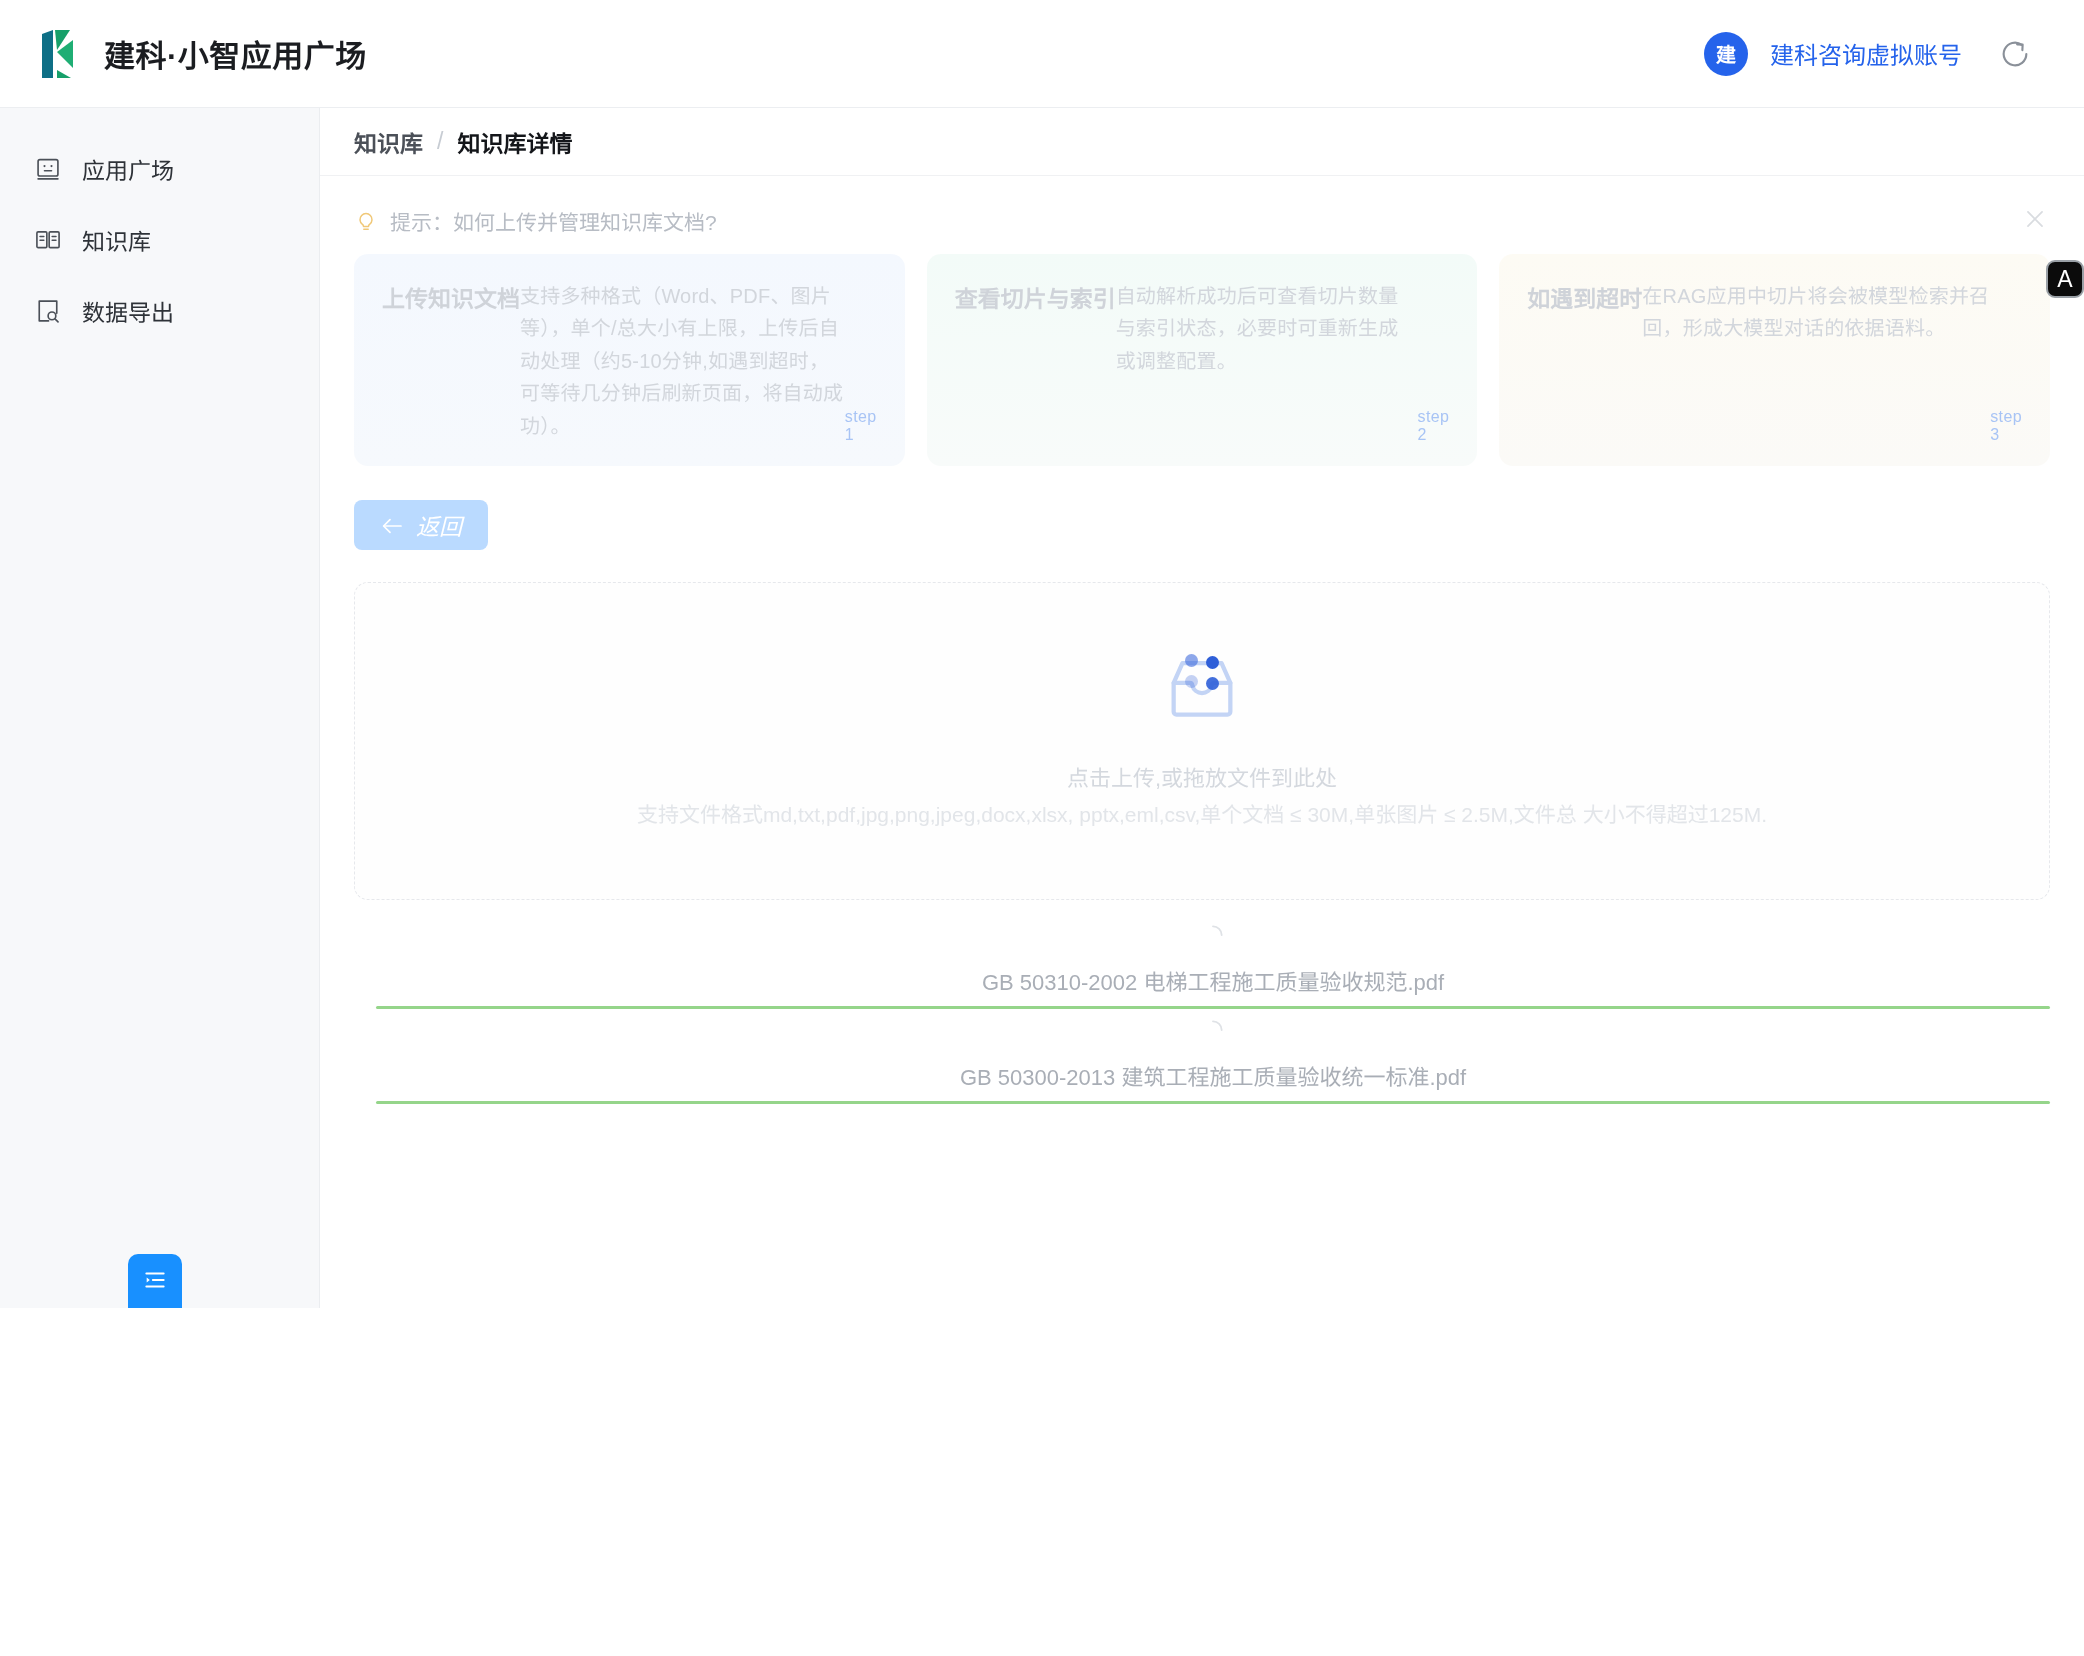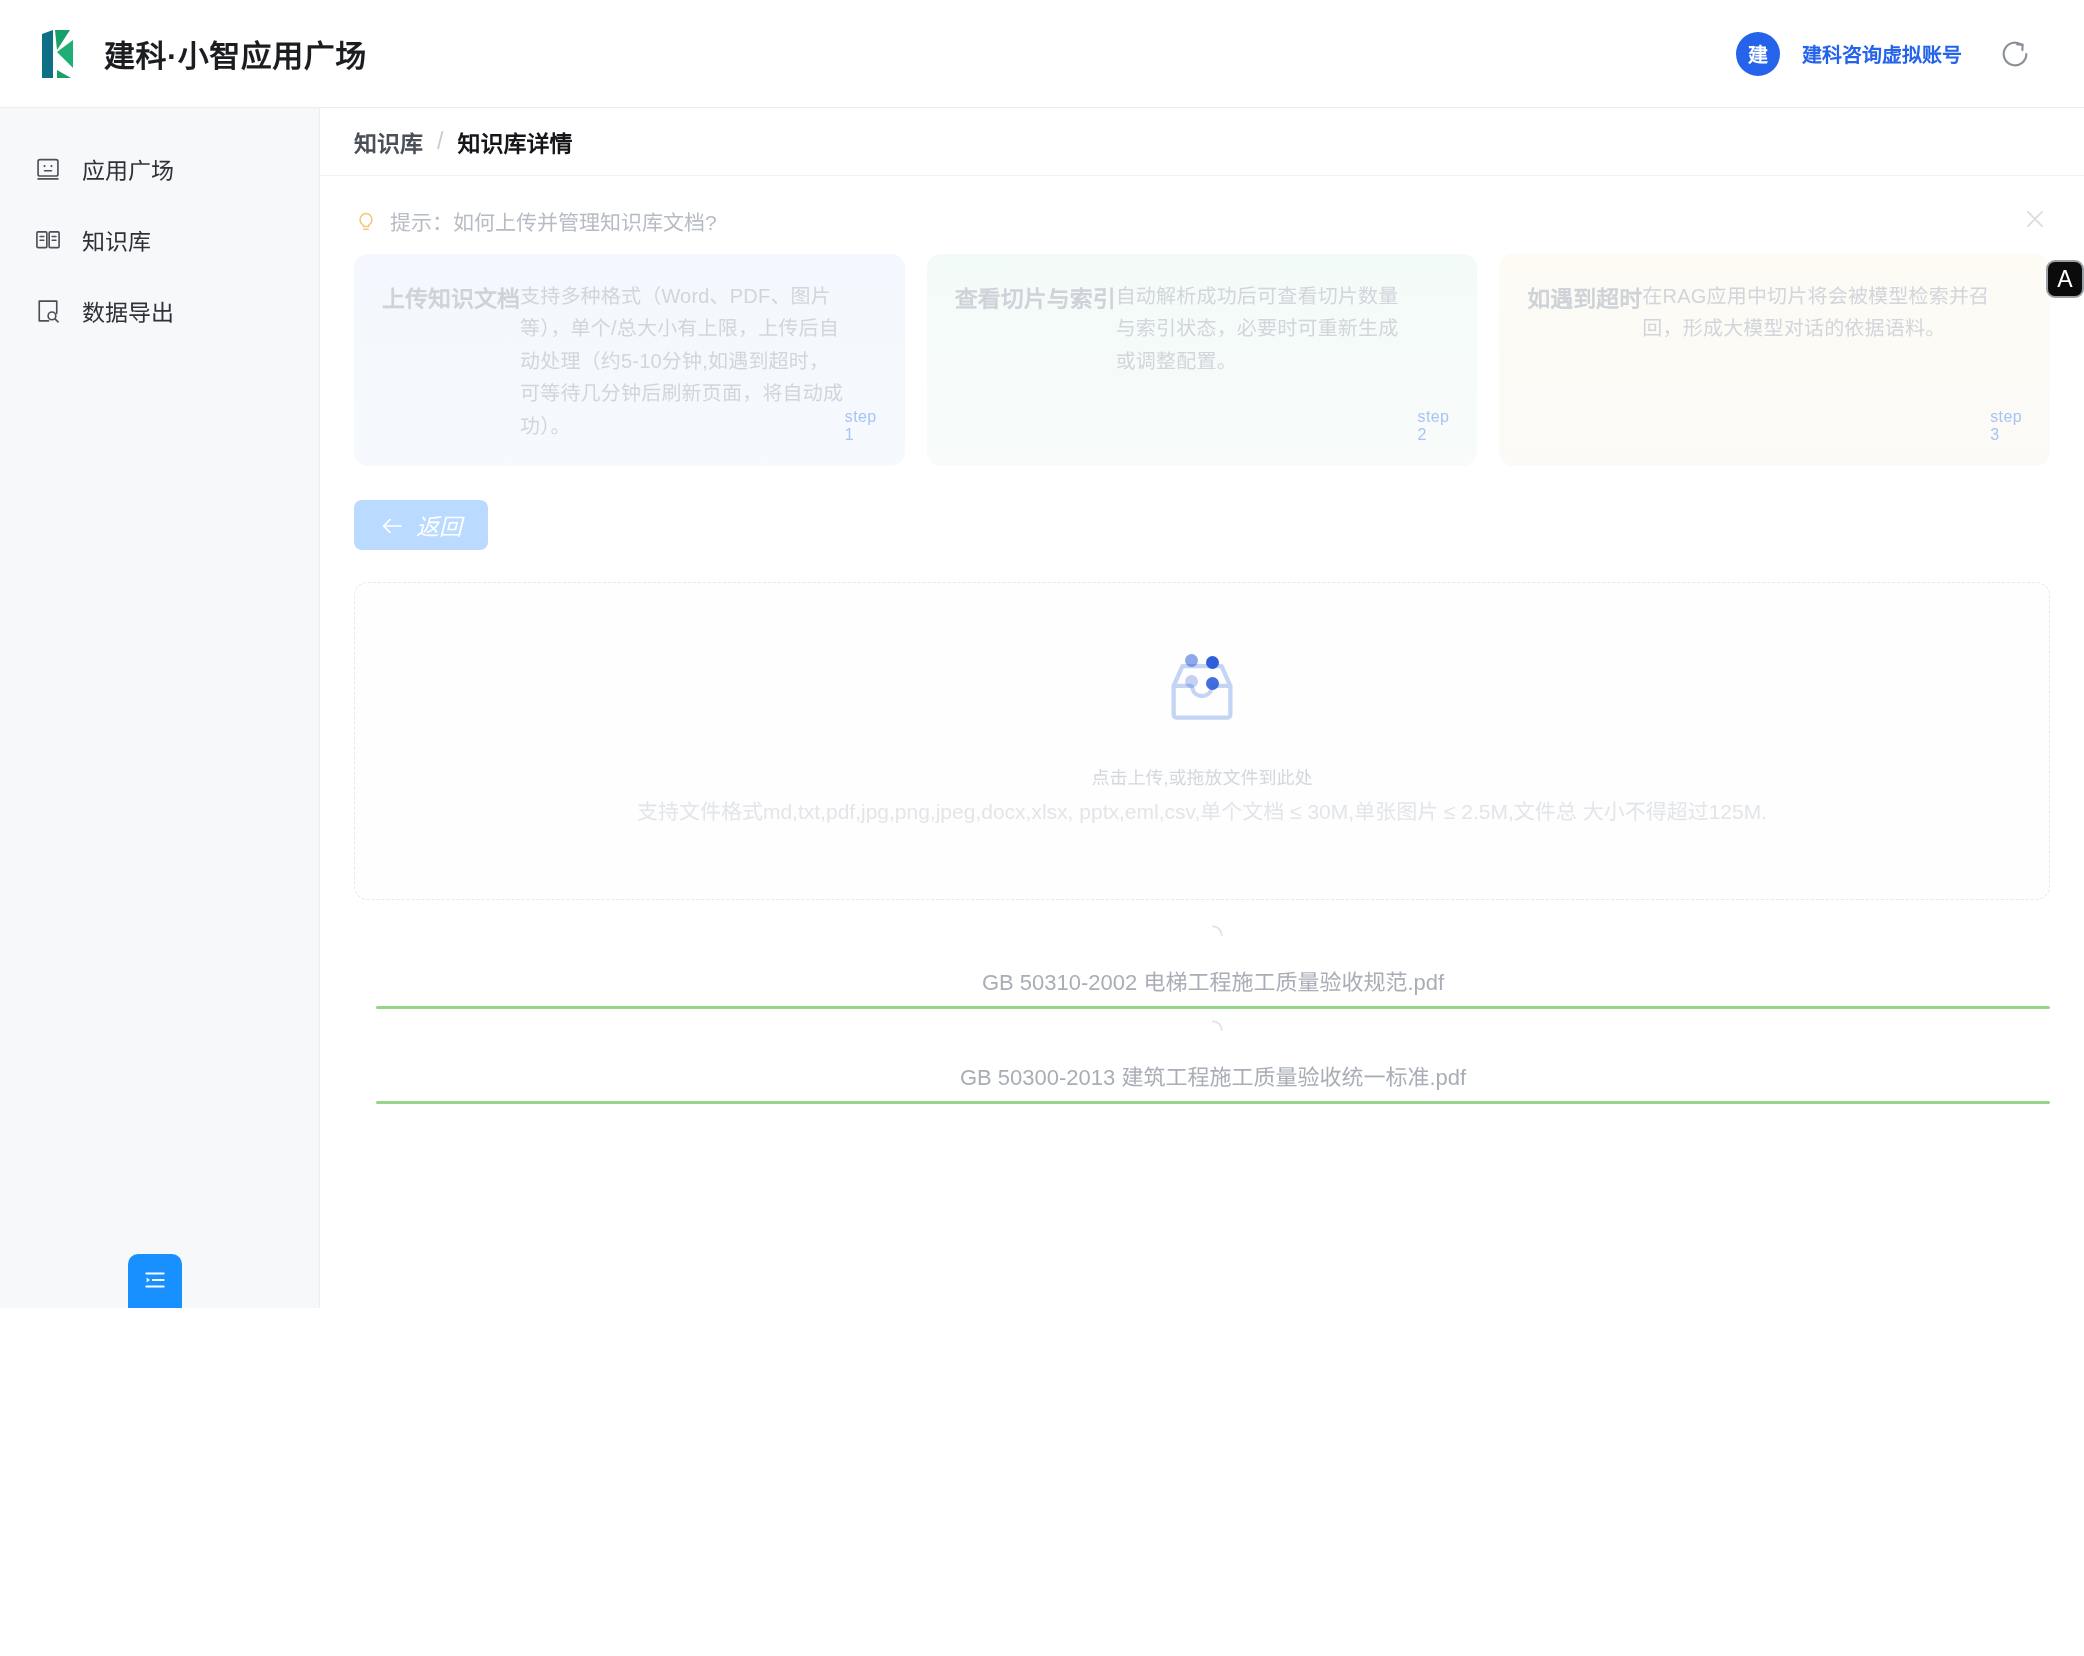--- a/index.html
+++ b/index.html
@@ -35,21 +35,21 @@
   .topbar-right {
     margin-left: auto; display: flex; align-items: center; gap: 22px;
   }
   .avatar {
     width: 44px; height: 44px; border-radius: 50%;
     background: #2563eb; color: #fff;
     display: flex; align-items: center; justify-content: center;
     font-size: 20px; font-weight: 600; letter-spacing: 0;
   }
   .account-name {
-    font-size: 20px; font-weight: 700; color: #2563eb; white-space: nowrap;
+    font-size: 24px; font-weight: 400; color: #2563eb; white-space: nowrap;
   }
   .logout-icon { width: 34px; height: 34px; margin-left: 14px; display:block; }
 
   
   .body-row { flex: 1 1 auto; display: flex; min-height: 0; }
 
   
   .sidebar {
     width: 320px; flex: 0 0 320px;
     background: #f7f8fa;
@@ -154,21 +154,21 @@
 
   
   .dropzone {
     margin-top: 32px;
     border: 1px dashed #e6e8ec; border-radius: 14px;
     height: 318px;
     display: flex; flex-direction: column; align-items: center; justify-content: center;
     background: #fefefe; cursor: pointer;
   }
   .inbox-icon { width: 76px; height: 68px; margin-bottom: 38px; display:block; }
-  .dz-main { font-size: 18px; color: #d4d8de; margin-bottom: 6px; }
+  .dz-main { font-size: 22px; color: #d4d8de; margin-bottom: 6px; }
   .dz-hint { font-size: 21px; color: #e2e5e9; white-space: nowrap; }
 
   
   .file-list { margin-top: 14px; }
   .file-row { position: relative; padding: 8px 0 0 0; }
   .file-line { display: flex; align-items: center; gap: 16px; padding-left: 22px; flex-direction: column; }
   .file-spinner { width: 26px; height: 26px; flex: 0 0 26px; display:block; }
   .file-name { font-size: 22px; color: #a9aeb6; white-space: nowrap; }
   .file-progress {
     margin: 10px 0 0 22px; height: 3px; border-radius: 2px;

